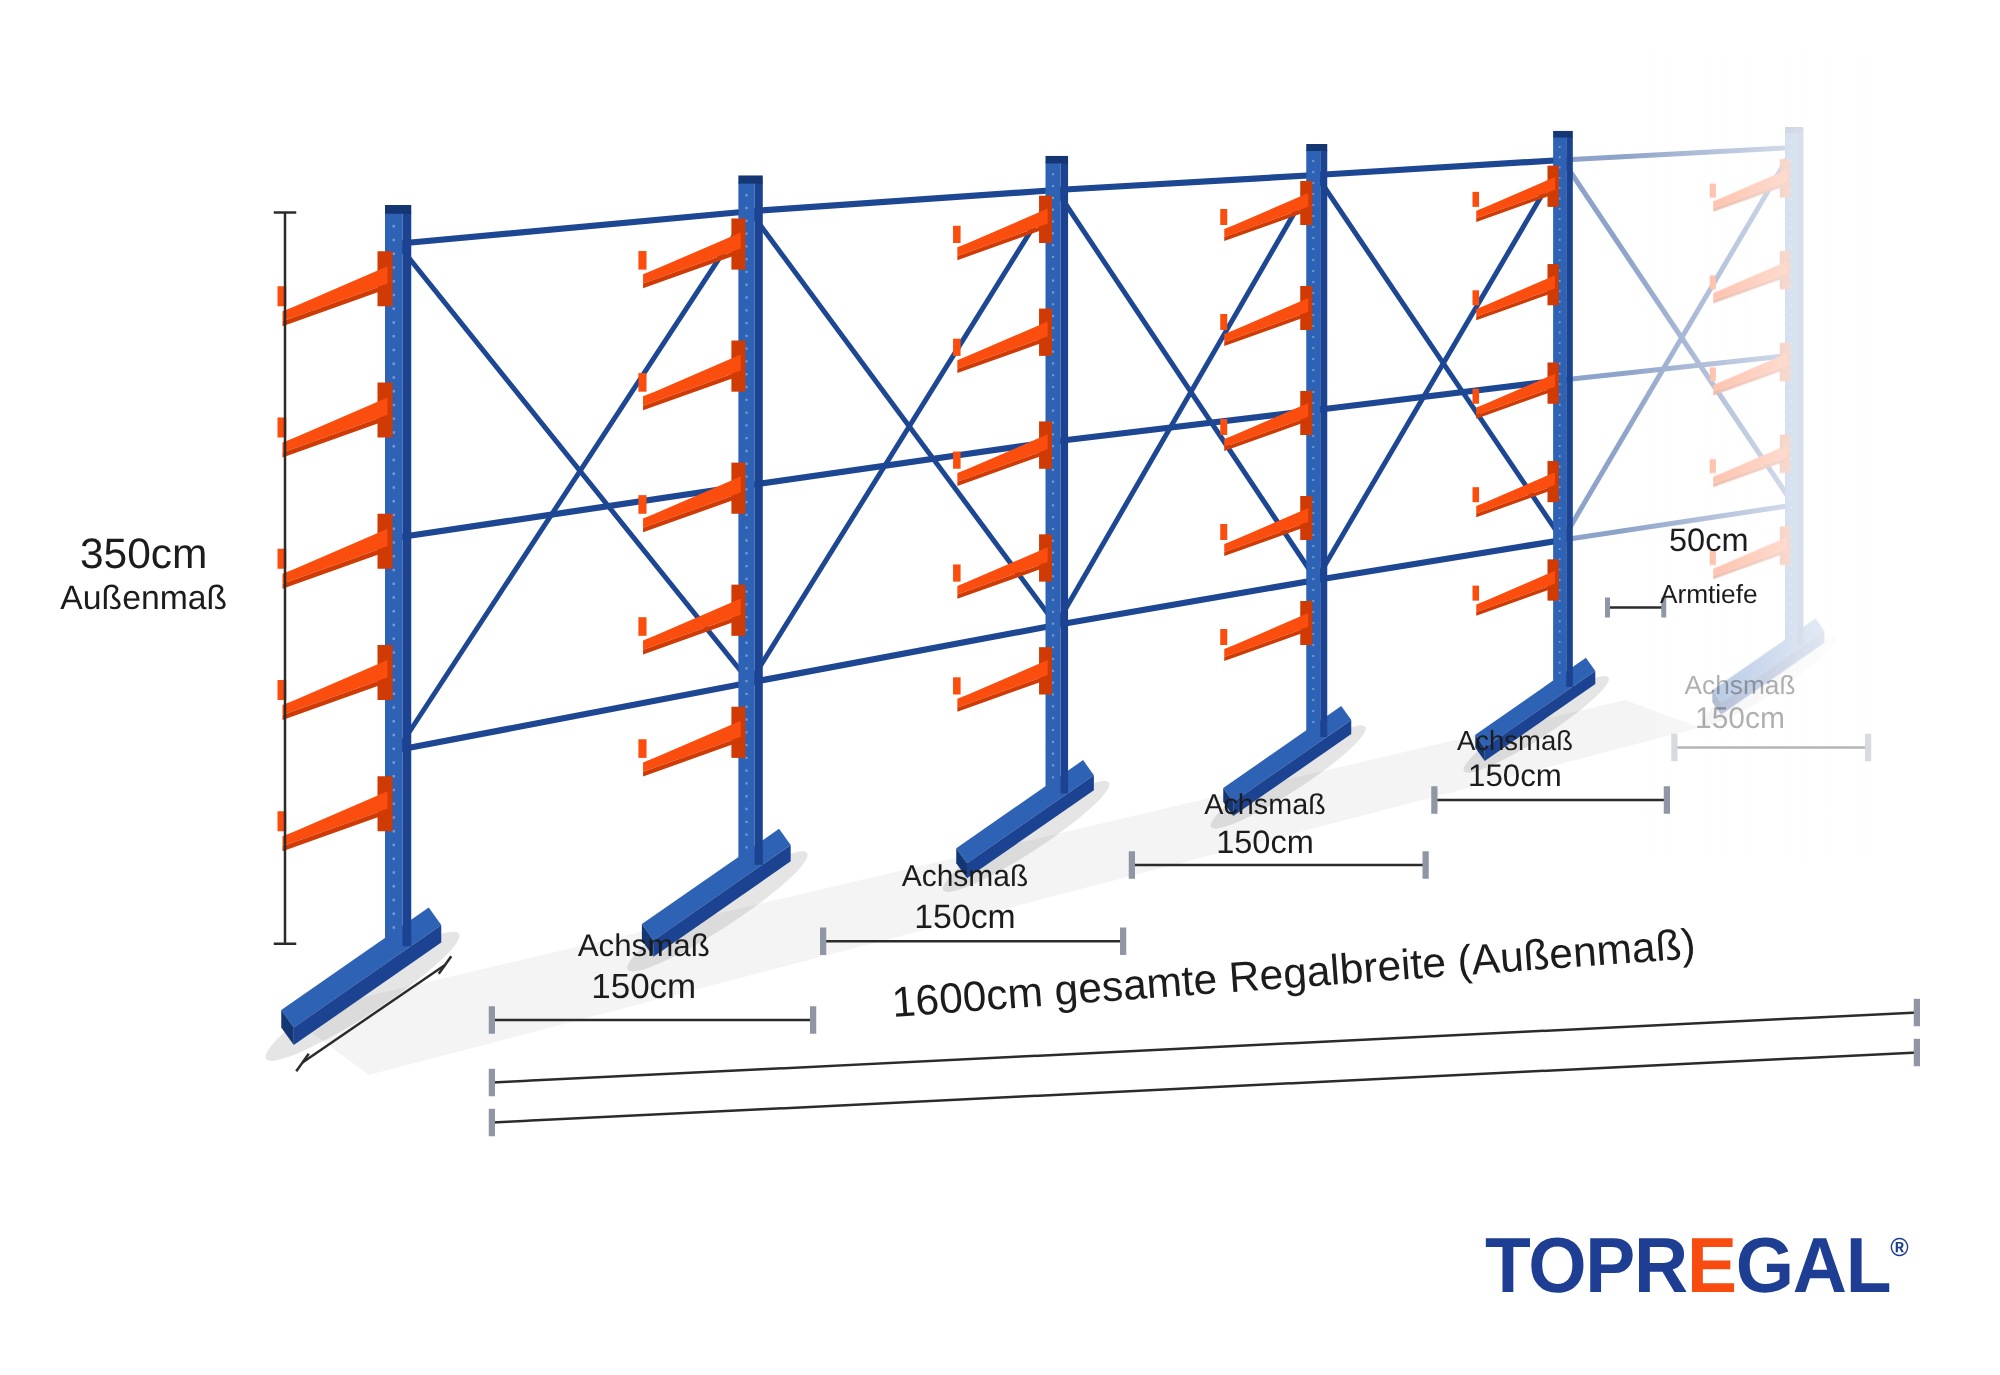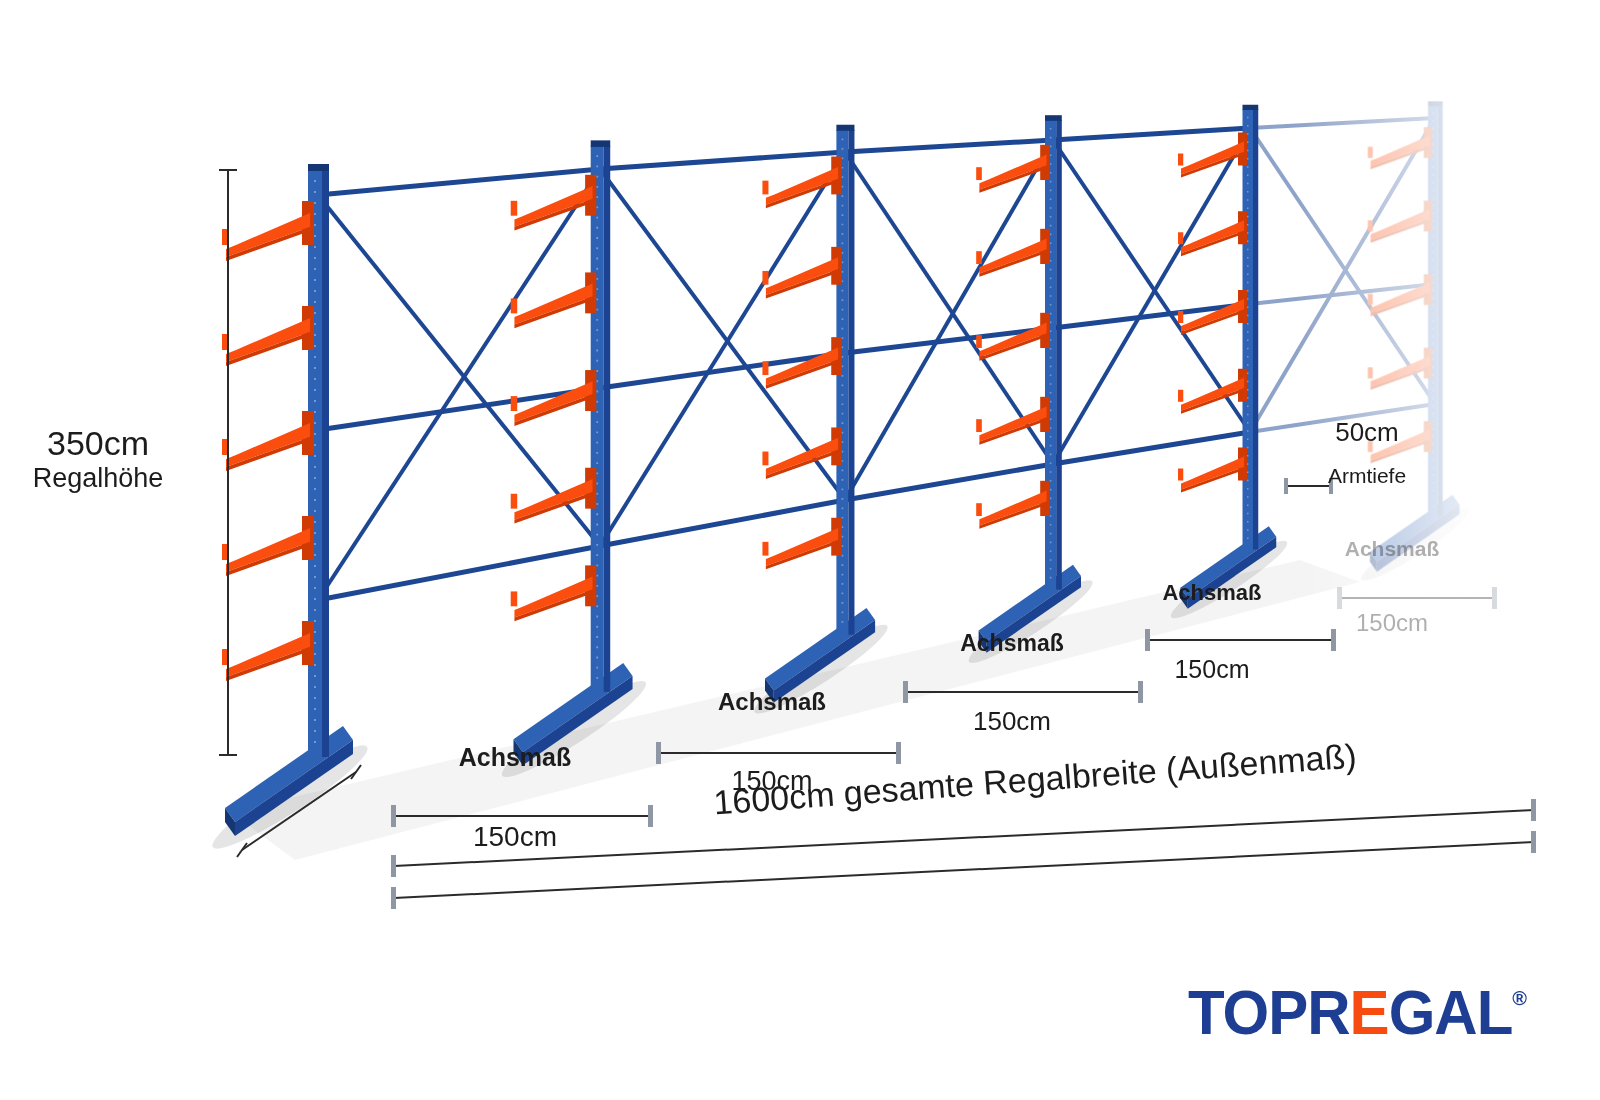--- a/index.html
+++ b/index.html
@@ -15,22 +15,22 @@
   .c-arm{fill:var(--arm_orange,#fb4d0e);}
   .c-arm-dark{fill:var(--arm_orange_dark,#cf3a05);}
   .rail{stroke:var(--brace_blue,#1d4792);fill:none;}
   .dimline{stroke:var(--dim_line,#2b2b2b);stroke-width:2;fill:none;}
   .c-tick{fill:var(--tick_gray,#8e97a3);}
 
   .label{position:absolute;text-align:center;line-height:1.15;z-index:3;}
   .label .big{display:block;font-size:34px;}
   .label .small{display:block;font-size:27px;}
   .axis-label{position:absolute;text-align:center;line-height:1.2;z-index:3;}
-  .axis-label .axis-name{display:block;font-size:var(--fs1,24px);font-weight:bold;}
-  .axis-label .axis-value{display:block;font-size:var(--fs2,27px);margin-top:48px;}
+  .axis-label .axis-name{display:block;font-size:var(--fs1,24px);}
+  .axis-label .axis-value{display:block;font-size:var(--fs2,27px);}
   .arm-label .big{font-size:26px;}
   .arm-label .small{font-size:21px;margin-top:16px;}
   .total-label{
     position:absolute;left:620px;top:760px;width:830px;text-align:center;
     font-size:34px;transform:rotate(-4.2deg);z-index:3;white-space:nowrap;
   }
   .logo{
     position:absolute;left:1188px;top:978px;z-index:3;
     font-size:60px;font-weight:800;letter-spacing:-1px;color:var(--logo_blue,#1d3e92);
     transform:scaleY(1.04);
@@ -181,23 +181,23 @@
     <g>
       <line class="dimline" x1="394" y1="866" x2="1534" y2="810"></line>
       <rect class="c-tick" x="391" y="855" width="5" height="22"></rect>
       <rect class="c-tick" x="1531" y="799" width="5" height="22"></rect>
       <line class="dimline" x1="394" y1="898" x2="1534" y2="842"></line>
       <rect class="c-tick" x="391" y="887" width="5" height="22"></rect>
       <rect class="c-tick" x="1531" y="831" width="5" height="22"></rect>
     </g>
   </svg>
 
-  <div class="label" style="left:8px;top:424px;width:180px;">
+  <div class="label" style="left:25px;top:424px;width:180px;">
     <span class="big">350cm</span>
-    <span class="small">Regalhöhe</span>
+    <span class="small">Außenmaß</span>
   </div>
 
 
   <div class="label arm-label" style="left:1302px;top:418px;width:130px;">
     <span class="big">50cm</span>
     <span class="small">Armtiefe</span>
   </div>
 
   <div class="axis-label" style="left:425px;top:742px;width:180px;--fs1:25px;--fs2:28px;">
     <span class="axis-name">Achsmaß</span>

